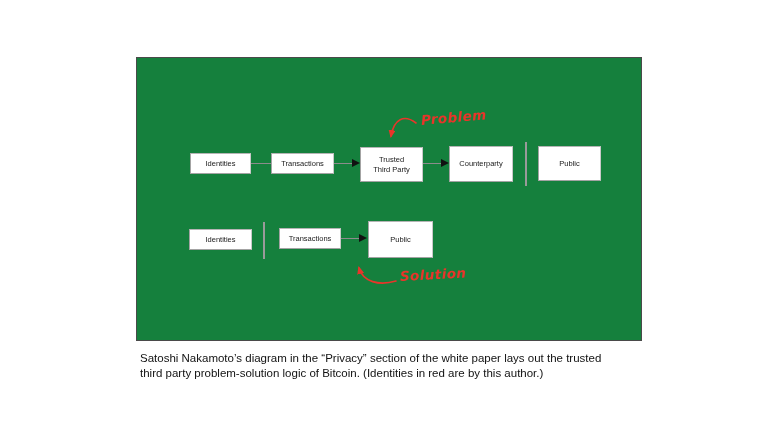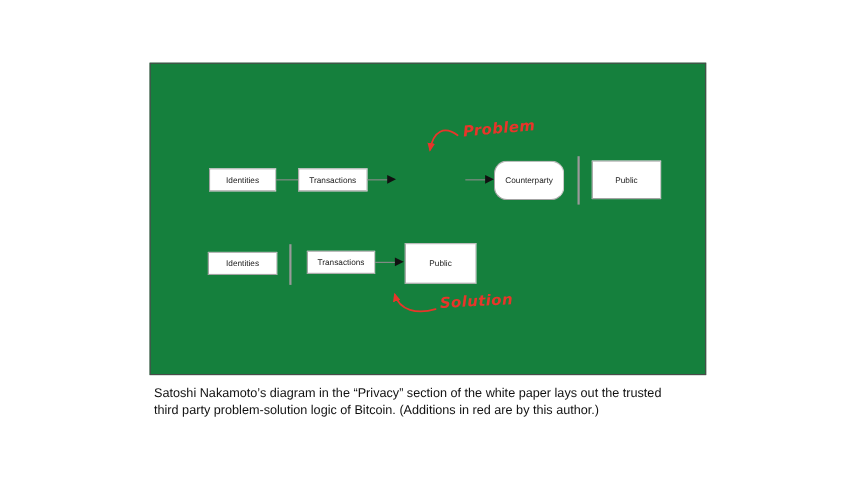--- a/index.html
+++ b/index.html
@@ -43,25 +43,27 @@
 
     <div class="dbox" style="left:53px;top:95px;width:61px;height:21px;">Identities</div>
 
     <div class="connector" style="left:114px;top:105px;width:20px;"></div>
 
     <div class="dbox" style="left:134px;top:95px;width:63px;height:21px;">Transactions</div>
 
     <div class="connector" style="left:197px;top:105px;width:19px;"></div>
     <div class="arrowhead" style="left:215px;top:101px;"></div>
 
+    <div class="dbox" style="left:223px;top:89px;width:63px;height:35px;">Trusted
+Third Party</div>
 
     <div class="connector" style="left:286px;top:105px;width:19px;"></div>
     <div class="arrowhead" style="left:304px;top:101px;"></div>
 
-    <div class="dbox" style="left:312px;top:88px;width:64px;height:36px;border-radius:12px;">Counterparty</div>
+    <div class="dbox" style="left:312px;top:88px;width:64px;height:36px;">Counterparty</div>
 
     <div class="separator" style="left:388px;top:84px;height:44px;"></div>
 
     <div class="dbox" style="left:401px;top:88px;width:63px;height:35px;">Public</div>
 
     <div class="dbox" style="left:52px;top:171px;width:63px;height:21px;">Identities</div>
 
     <div class="separator" style="left:126px;top:164px;height:37px;"></div>
 
     <div class="dbox" style="left:142px;top:170px;width:62px;height:21px;">Transactions</div>
@@ -80,14 +82,14 @@
     <defs>
       <marker id="arrowred" markerWidth="8" markerHeight="7" refX="6" refY="3.5" orient="auto" markerUnits="userSpaceOnUse">
         <path d="M0,0 L8,3.5 L0,7 Z" fill="#e8352a"></path>
       </marker>
     </defs>
     <path d="M 416 123 C 404 114, 394 119, 391 136" fill="none" stroke="#e8352a" stroke-width="1.6" stroke-linecap="round" marker-end="url(#arrowred)"></path>
     <path d="M 396 281 C 379 286, 363 282, 359 268" fill="none" stroke="#e8352a" stroke-width="1.6" stroke-linecap="round" marker-end="url(#arrowred)"></path>
   </svg>
 
   <div class="caption">Satoshi Nakamoto’s diagram in the “Privacy” section of the white paper lays out the trusted
-third party problem-solution logic of Bitcoin. (Additions in red are by this author.)</div>
+third party problem-solution logic of Bitcoin. (Identities in red are by this author.)</div>
 </div>
 
 </body></html>

